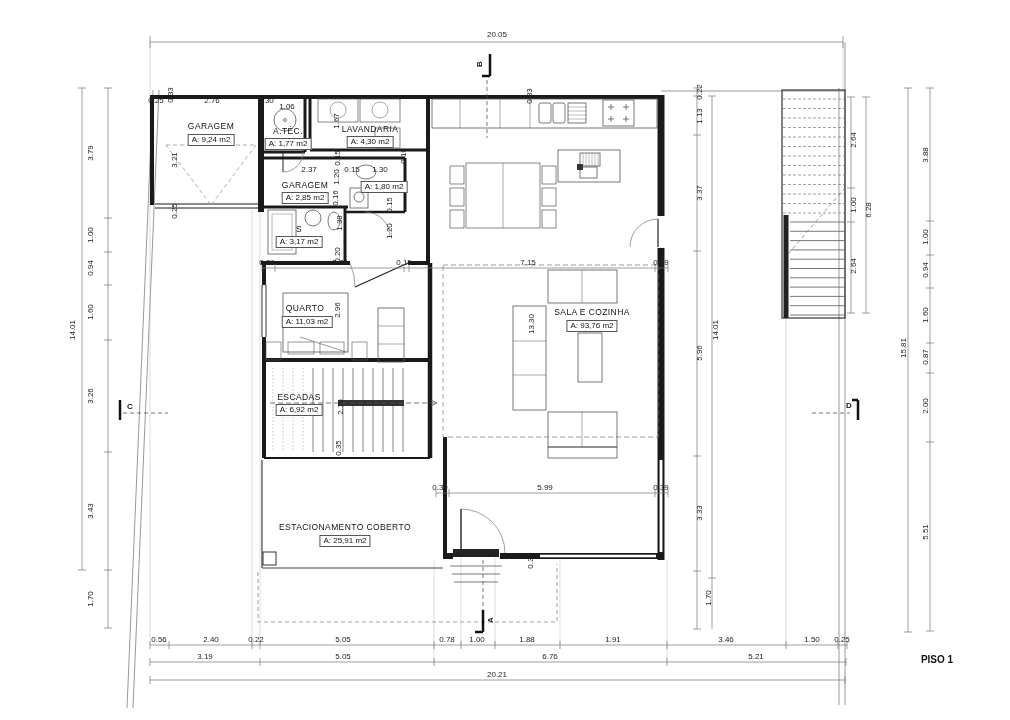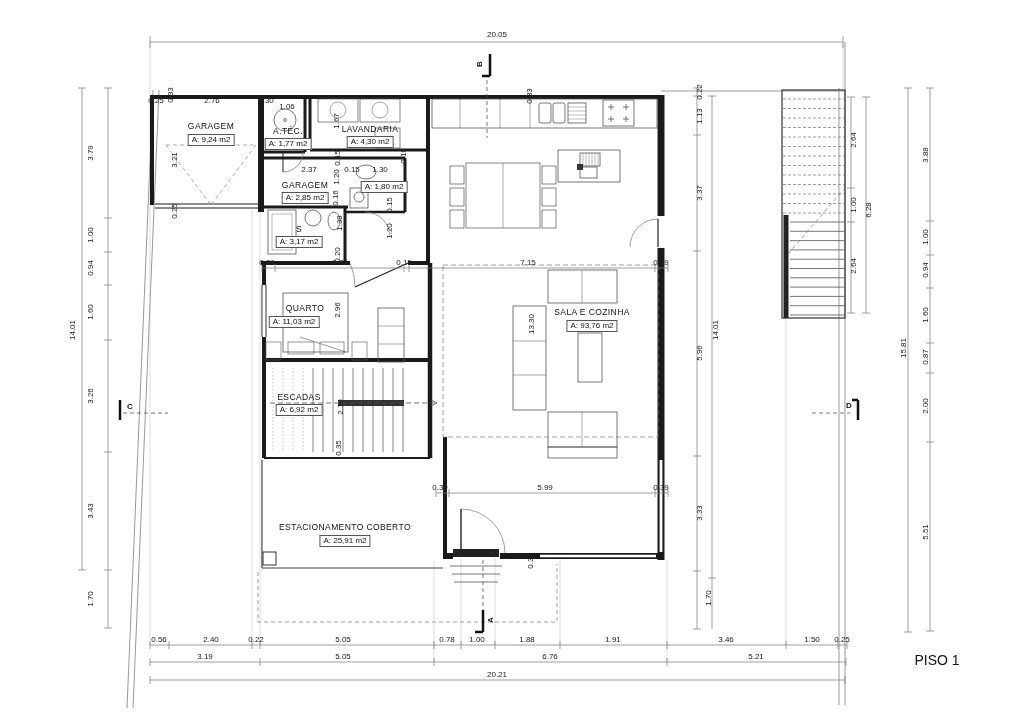--- a/index.html
+++ b/index.html
@@ -5,21 +5,21 @@
   html,body{margin:0;padding:0;background:#fff;}
   #sheet{position:relative;width:1010px;height:720px;background:#fff;overflow:hidden;
          font-family:"Liberation Sans",sans-serif;}
   svg{position:absolute;left:0;top:0;}
   .lbl{position:absolute;font-size:8px;line-height:1;color:#222;white-space:nowrap;
        transform:translate(-50%,-50%);letter-spacing:0;}
   .lbl.v{transform:translate(-50%,-50%) rotate(-90deg);}
   .lbl.rn{font-size:8.5px;letter-spacing:.4px;color:#111;}
   .lbl.box{border:1px solid #555;padding:1px 3px;background:#fff;font-size:8px;color:#111;}
   .lbl.sec{font-size:8px;font-weight:bold;color:#111;}
-  .lbl.piso{font-size:14px;color:#111;}
+  .lbl.piso{font-size:10px;color:#111;font-weight:bold;}
 </style>
 </head>
 <body>
 
 <div id="sheet">
 
 <svg width="1010" height="720" viewBox="0 0 1010 720">
 
   <g stroke="#999" stroke-width="1" fill="none">
     <line x1="153" y1="90" x2="127" y2="708"></line>
@@ -257,21 +257,21 @@
 <div class="lbl box" style="left:288px;top:144px">A: 1,77 m2</div>
 <div class="lbl rn" style="left:370px;top:129px">LAVANDARIA</div>
 <div class="lbl box" style="left:370px;top:142px">A: 4,30 m2</div>
 <div class="lbl rn" style="left:305px;top:185px">GARAGEM</div>
 <div class="lbl box" style="left:305px;top:198px">A: 2,85 m2</div>
 <div class="lbl rn" style="left:384px;top:184px">WC</div>
 <div class="lbl box" style="left:384px;top:187px">A: 1,80 m2</div>
 <div class="lbl rn" style="left:299px;top:229px">S</div>
 <div class="lbl box" style="left:299px;top:242px">A: 3,17 m2</div>
 <div class="lbl rn" style="left:305px;top:308px">QUARTO</div>
-<div class="lbl box" style="left:294px;top:322px">A: 11,03 m2</div>
+<div class="lbl box" style="left:307px;top:322px">A: 11,03 m2</div>
 <div class="lbl rn" style="left:299px;top:397px">ESCADAS</div>
 <div class="lbl box" style="left:299px;top:410px">A: 6,92 m2</div>
 <div class="lbl rn" style="left:592px;top:312px">SALA E COZINHA</div>
 <div class="lbl box" style="left:592px;top:326px">A: 93,76 m2</div>
 <div class="lbl rn" style="left:345px;top:527px">ESTACIONAMENTO COBERTO</div>
 <div class="lbl box" style="left:345px;top:541px">A: 25,91 m2</div>
 
 <div class="lbl" style="left:497px;top:35px">20.05</div>
 <div class="lbl" style="left:156px;top:101px">0.25</div>
 <div class="lbl" style="left:212px;top:101px">2.76</div>

